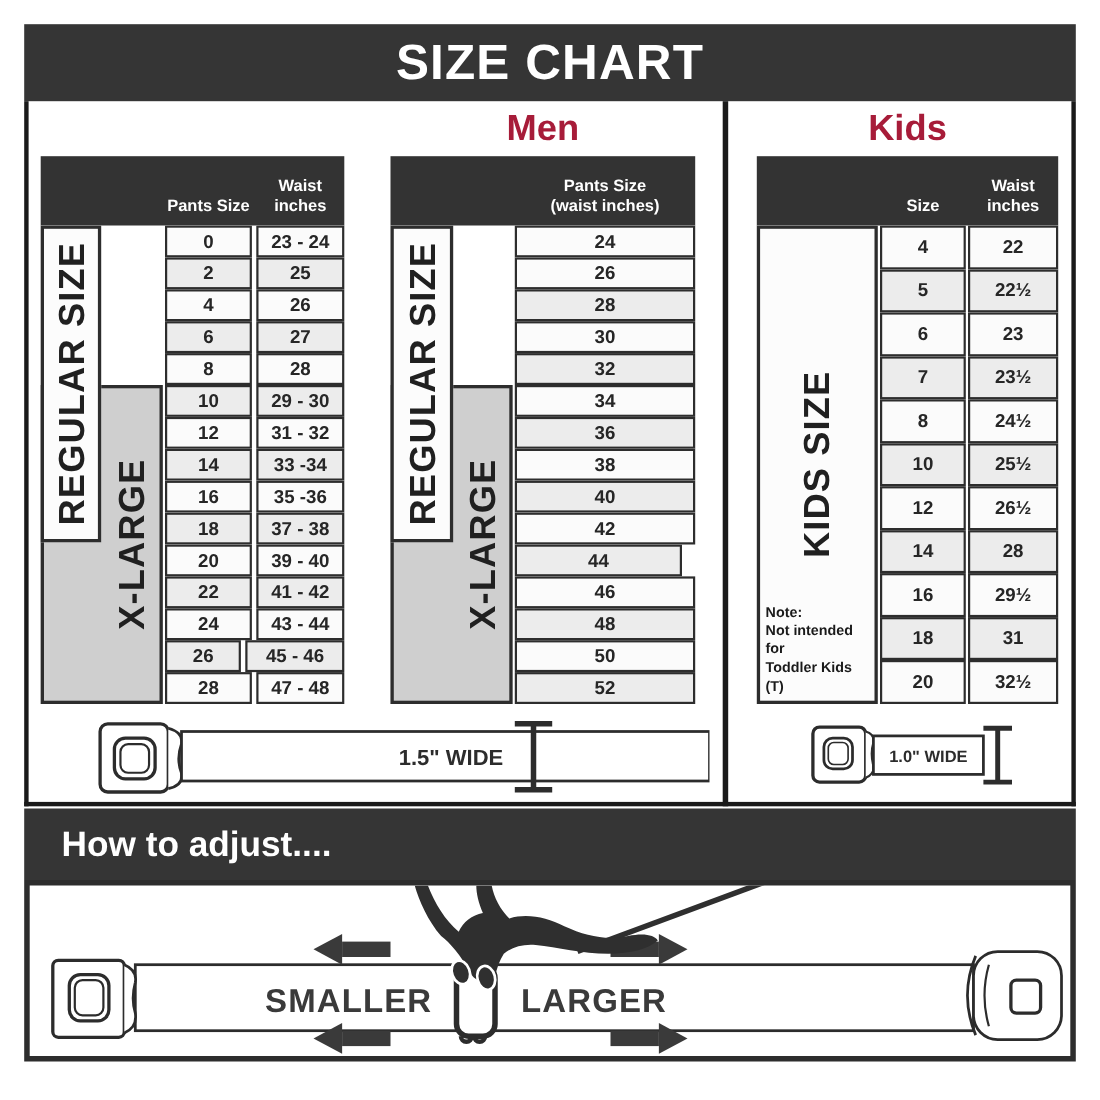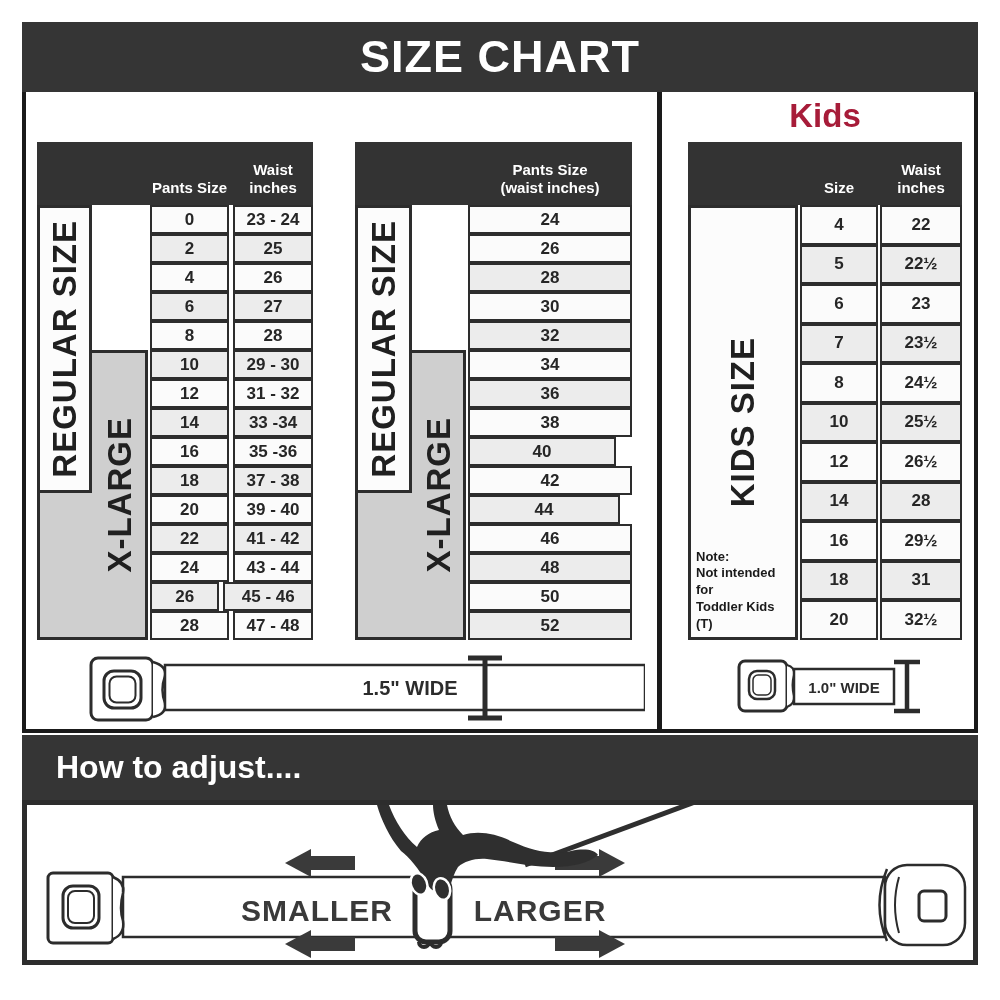--- a/index.html
+++ b/index.html
@@ -50,20 +50,21 @@
 
   <div class="abs banner">
     <div class="banner-title">SIZE CHART</div>
   </div>
 
   <div class="abs frame-border" style="left:22px;top:92px;width:4px;height:641px;"></div>
   <div class="abs frame-border" style="left:974px;top:92px;width:4px;height:641px;"></div>
   <div class="abs frame-border" style="left:22px;top:729px;width:956px;height:4px;"></div>
   <div class="abs frame-border" style="left:657px;top:92px;width:5px;height:641px;"></div>
 
+  <div class="abs panel-heading" style="left:355px;width:277px;">Men</div>
   <div class="abs panel-heading" style="left:688px;width:274px;">Kids</div>
 
   <div class="abs thead" style="left:37px;top:142px;width:276px;height:63px;">
     <div class="hcol" style="left:113px;width:79px;">Pants Size</div>
     <div class="hcol" style="left:196px;width:80px;">
       <div>Waist</div>
       <div>inches</div>
     </div>
   </div>
   <div class="abs box-gray" style="left:37px;top:350px;width:111px;height:290px;"></div>
@@ -168,21 +169,21 @@
       <div class="trow" style="height: 29px;">
         <div class="tcell" style="width: 164px;">34</div>
       </div>
       <div class="trow" style="height: 29px;">
         <div class="tcell alt" style="width: 164px;">36</div>
       </div>
       <div class="trow" style="height: 29px;">
         <div class="tcell" style="width: 164px;">38</div>
       </div>
       <div class="trow" style="height: 29px;">
-        <div class="tcell alt" style="width: 148px;">40</div>
+        <div class="tcell alt" style="width: 164px;">40</div>
       </div>
       <div class="trow" style="height: 29px;">
         <div class="tcell" style="width: 164px;">42</div>
       </div>
       <div class="trow" style="height: 29px;">
         <div class="tcell alt" style="width: 152px;">44</div>
       </div>
       <div class="trow" style="height: 29px;">
         <div class="tcell" style="width: 164px;">46</div>
       </div>

